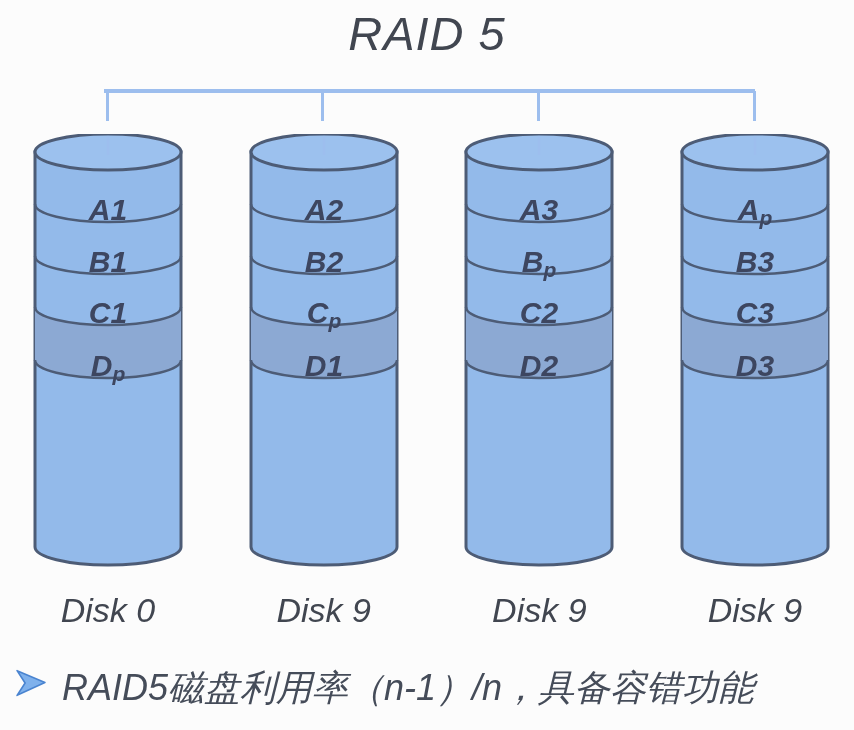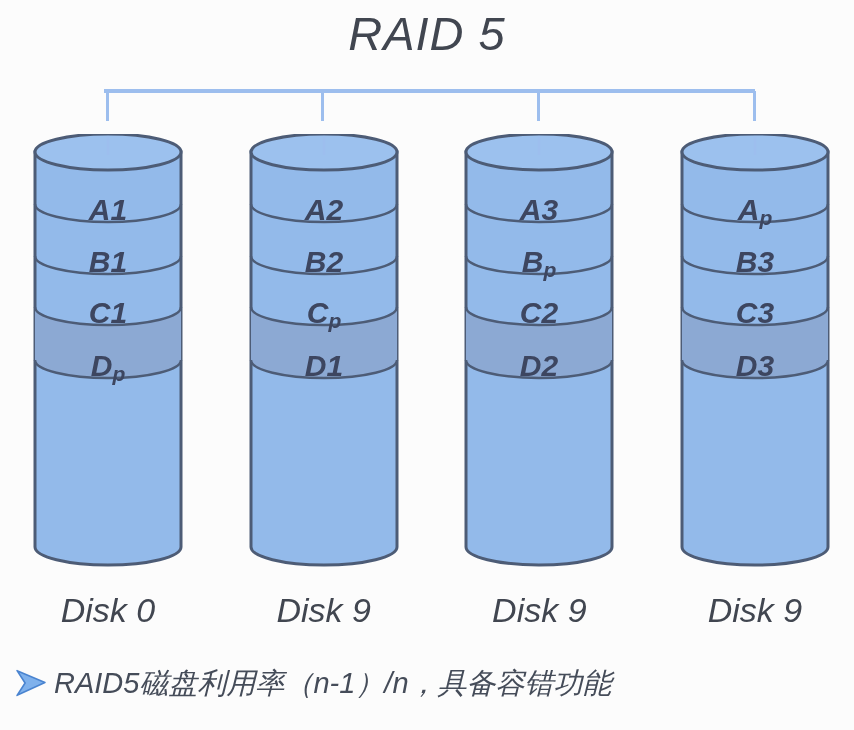--- a/index.html
+++ b/index.html
@@ -42,22 +42,22 @@
     font-size:34px;line-height:1.1;
     color:var(--title-text,#414650);
     white-space:nowrap;
   }
   .note{
     position:absolute;left:16px;top:666px;width:820px;
     display:flex;align-items:flex-start;
   }
   .bullet-icon{width:30px;height:28px;flex:0 0 30px;margin-top:3px;}
   .note-text{
-    margin-left:8px;
-    font-size:29px;line-height:1.2;
+    margin-left:16px;
+    font-size:36px;line-height:1.2;
     color:var(--note-text,#454c59);
   }
 </style>
 </head>
 <body>
 
 <div class="stage">
 
   <div class="title">RAID 5</div>
 

